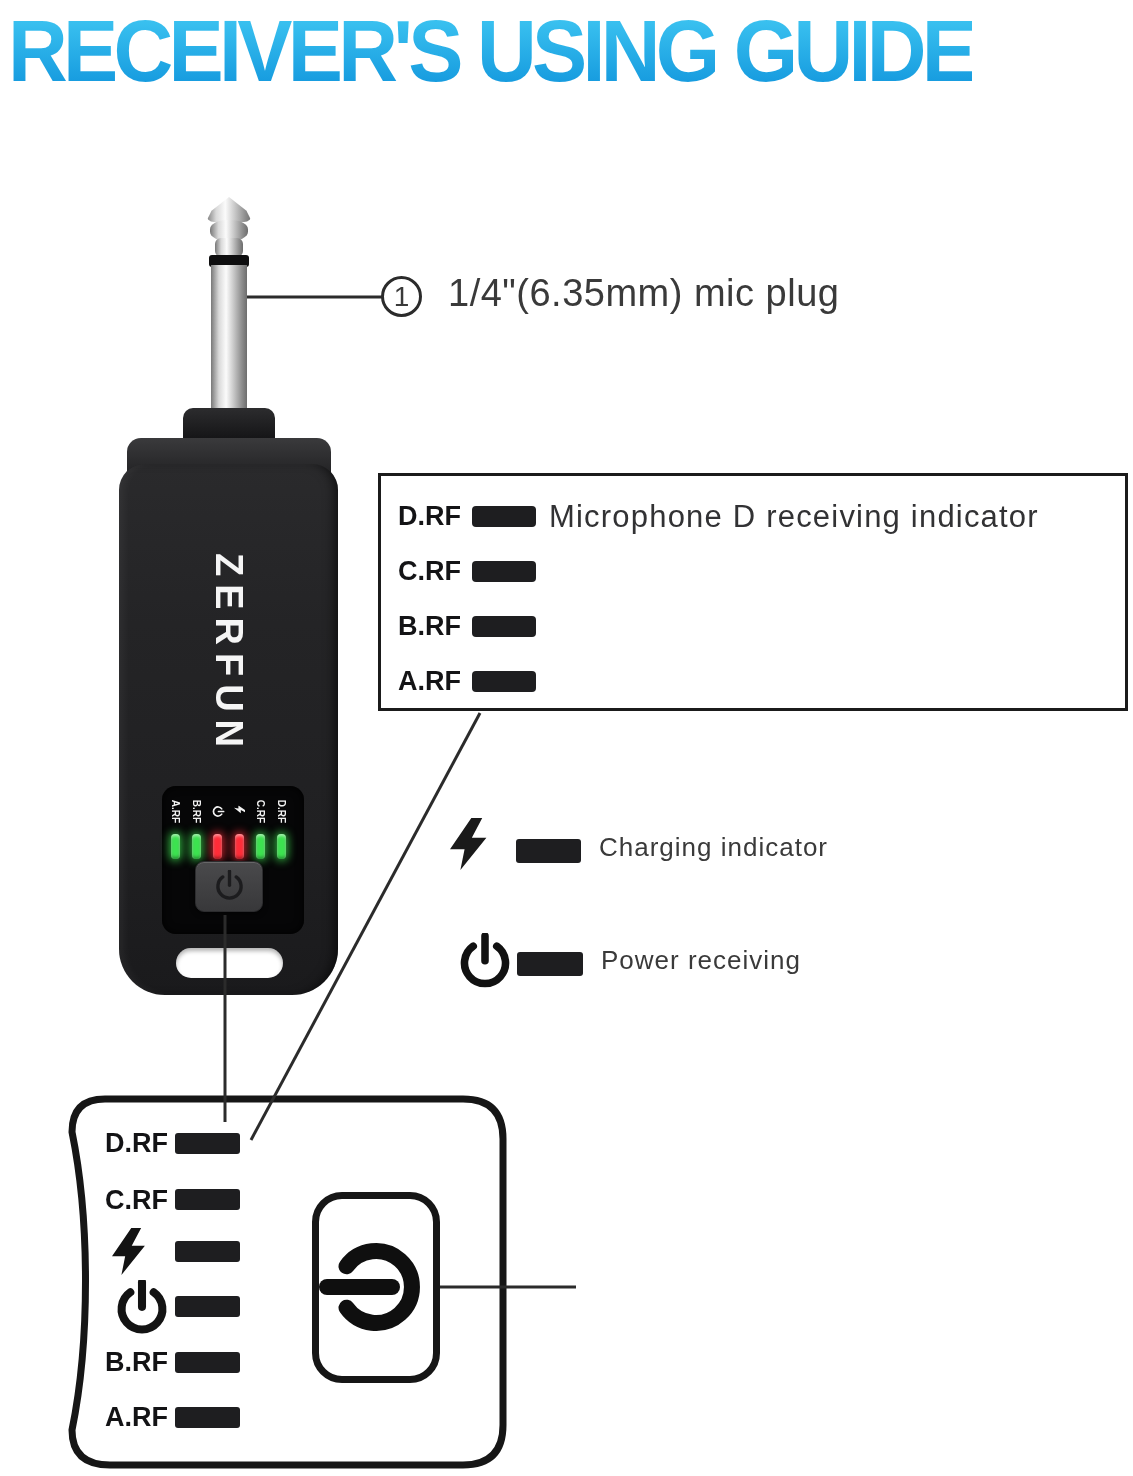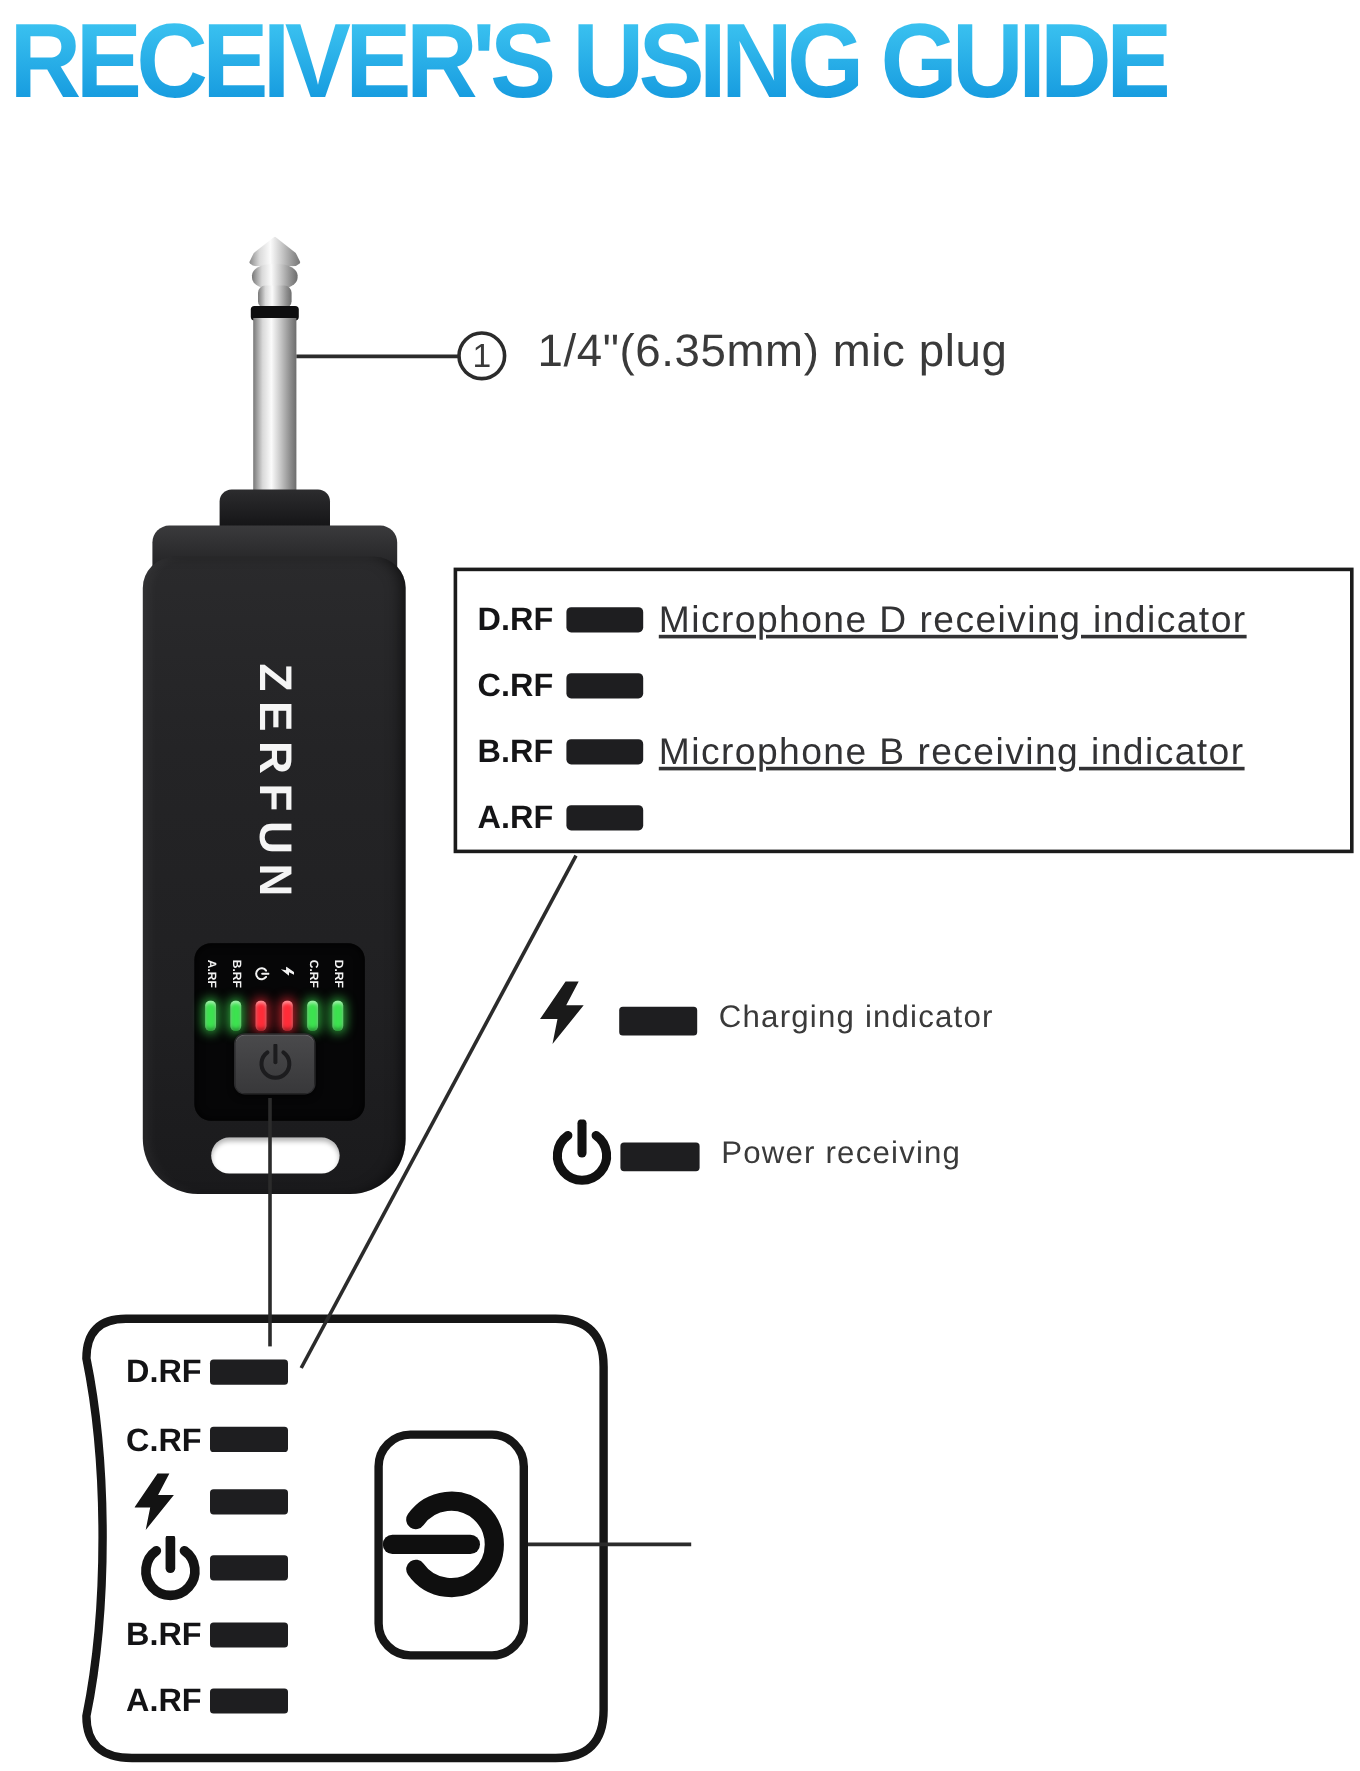--- a/index.html
+++ b/index.html
@@ -52,21 +52,21 @@
   .circled{position:absolute;left:381px;top:276px;width:41px;height:41px;border:3px solid var(--ink,#2b2b2b);
            border-radius:50%;box-sizing:border-box;display:flex;align-items:center;justify-content:center;
            font-size:28px;color:var(--text,#3a3a3a);}
   .pluglabel{position:absolute;left:448px;top:272px;font-size:38px;letter-spacing:.5px;white-space:nowrap;}
   
   .rfbox{position:absolute;left:378px;top:473px;width:750px;height:238px;border:3px solid #1b1b1b;
          box-sizing:border-box;background:#fff;padding:13px 0 0 17px;}
   .rfrow{display:flex;align-items:center;height:55px;}
   .rflabel{width:64px;font-size:27px;font-weight:bold;color:#141416;}
   .rfbar{width:64px;height:21px;background:var(--bar,#222224);border-radius:4px;margin:0 13px 0 10px;}
-  .rfdesc{font-size:31px;letter-spacing:1.2px;color:#323234;white-space:nowrap;text-decoration:underline;}
+  .rfdesc{font-size:31px;letter-spacing:1.2px;color:#323234;white-space:nowrap;}
   
   .zp-outline{position:absolute;left:60px;top:1090px;}
   .zlabel{position:absolute;width:76px;text-align:right;font-size:27px;font-weight:bold;color:#131315;}
   .zbar{position:absolute;left:175px;width:65px;height:21px;background:var(--bar,#222224);border-radius:3px;}
   .zicon{position:absolute;}
   .zbtn{position:absolute;left:312px;top:1192px;width:128px;height:191px;border:7px solid #161616;
         border-radius:30px;box-sizing:border-box;background:#fff;display:flex;align-items:center;justify-content:center;}
   .lines{position:absolute;left:0;top:0;pointer-events:none;}
 </style>
 </head>
@@ -155,21 +155,20 @@
       <span class="rfbar"></span>
       <span class="rfdesc">Microphone D receiving indicator</span>
     </div>
     <div class="rfrow">
       <span class="rflabel">C.RF</span>
       <span class="rfbar"></span>
     </div>
     <div class="rfrow">
       <span class="rflabel">B.RF</span>
       <span class="rfbar"></span>
-      <span class="rfdesc">Microphone B receiving indicator</span>
     </div>
     <div class="rfrow">
       <span class="rflabel">A.RF</span>
       <span class="rfbar"></span>
     </div>
   </div>
 
   <svg class="zicon" style="left:450px;top:816px" width="52" height="56" viewBox="0 0 100 100">
     <path d="M41 0 L0 60 L28 60 L20 100 L70 38 L42 38 L62 0 Z" fill="#1a1a1a"></path>
     </svg>

